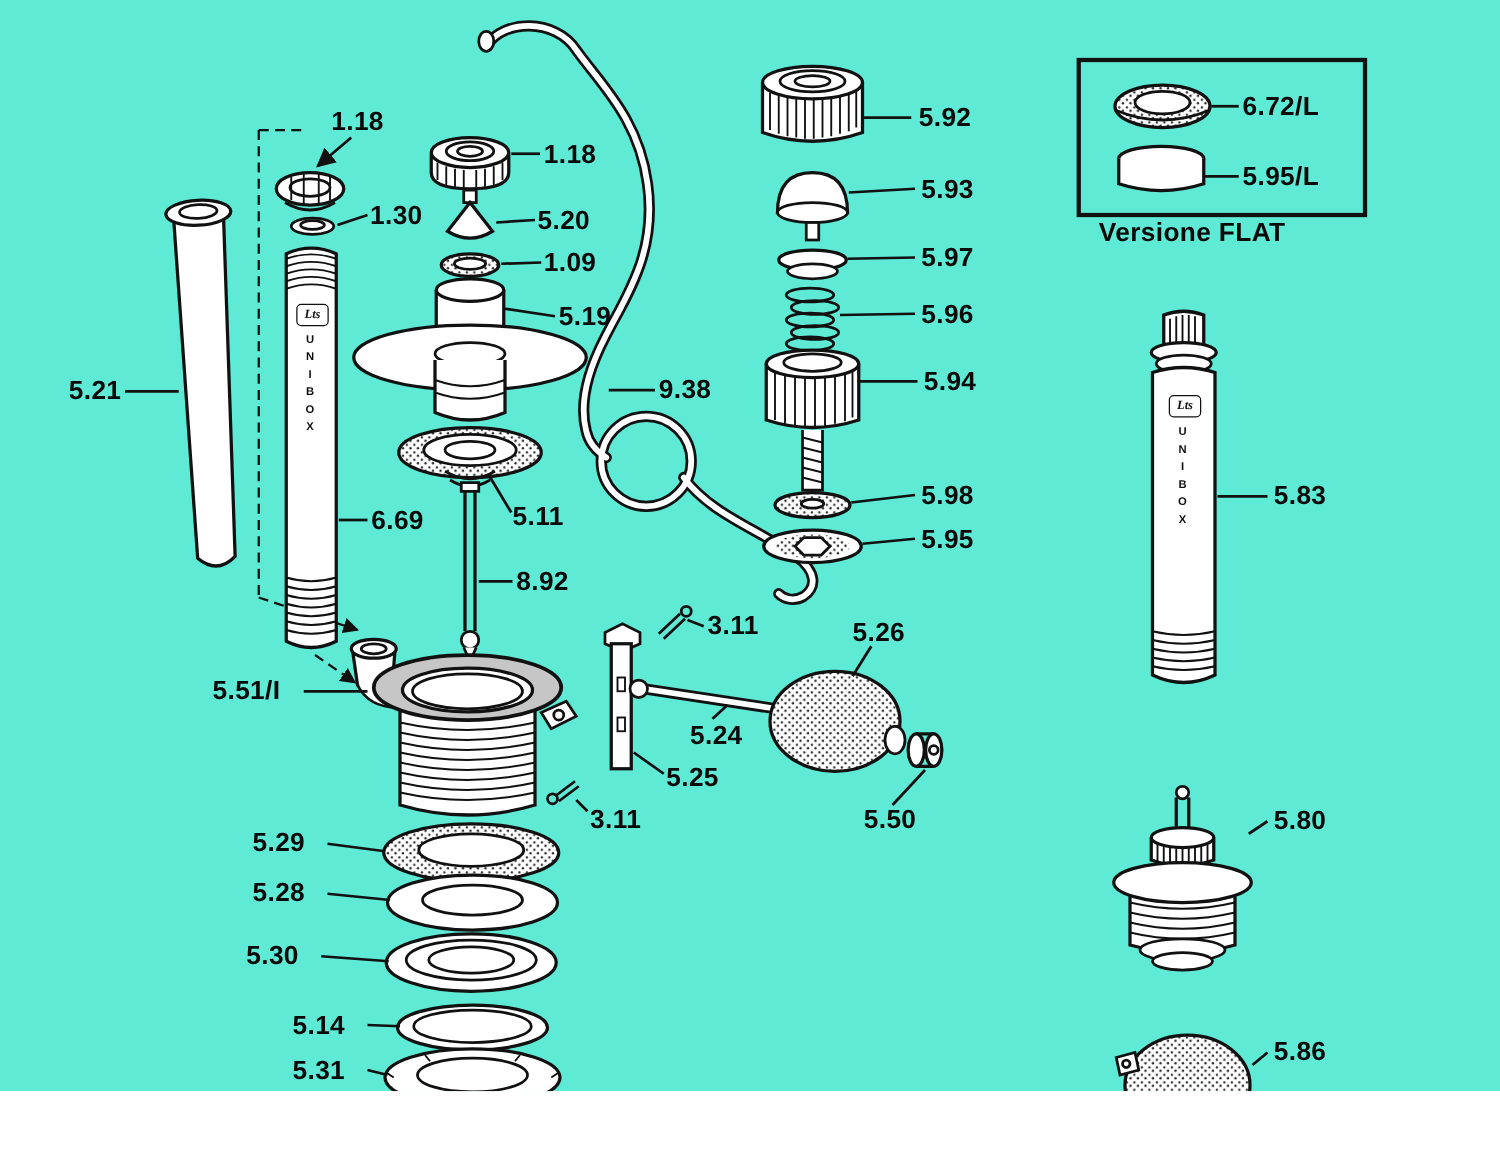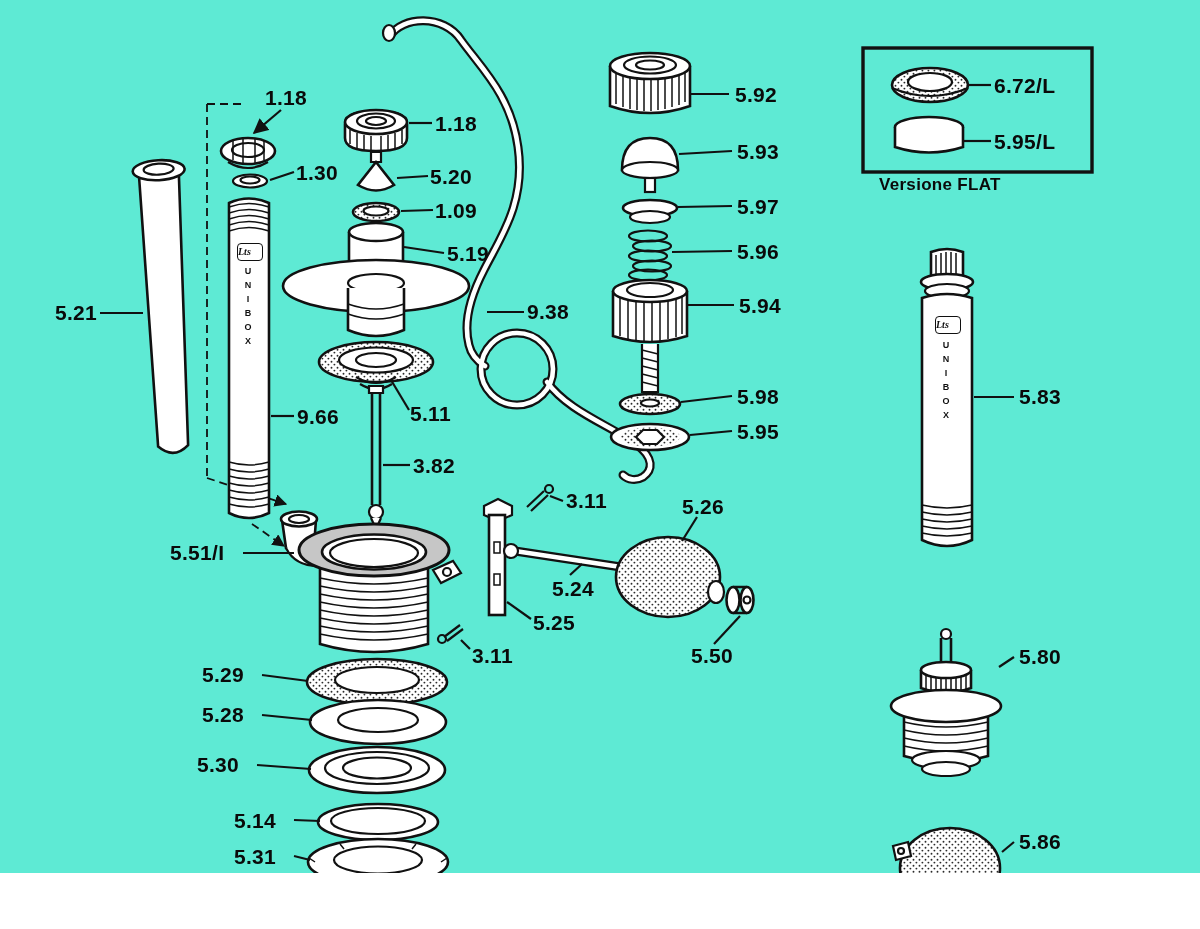--- a/index.html
+++ b/index.html
@@ -1,24 +1,24 @@
 <!DOCTYPE html>
 <html><head>
 <meta charset="utf-8">
 <style>
   html,body{margin:0;padding:0;background:#ffffff}
   .page{position:relative;width:1200px;height:873px;background:#5eead4;overflow:hidden;
         font-family:"Liberation Sans",sans-serif}
   .art{position:absolute;left:0;top:0}
   .lbl{position:absolute;font-weight:700;font-size:21px;color:#0a0a0a;
        letter-spacing:.3px;white-space:nowrap}
-  .lbl-small{font-size:17px}
+  .lbl-small{font-size:21px}
   .tube-logo{position:absolute;border:1.6px solid #101010;border-radius:4px;
        width:24px;height:16px;font:italic 700 10px/15px "Liberation Serif",serif;
-       text-align:left;color:#101010;background:#fff}
+       text-align:center;color:#101010;background:#fff}
   .tube-vert{position:absolute;writing-mode:vertical-rl;text-orientation:upright;
        font-weight:700;font-size:9px;letter-spacing:4px;color:#101010}
   
   .s2{stroke:#111;stroke-width:2.2;fill:none}
   .s25{stroke:#111;stroke-width:2.6;fill:none}
   .s3{stroke:#111;stroke-width:3.4;fill:none}
   .fw{fill:#fff;stroke:#111;stroke-width:2.6}
   .fw2{fill:#fff;stroke:#111;stroke-width:2.2}
   .fst{fill:url(#stip);stroke:#111;stroke-width:2.6}
   .thin{stroke:#111;stroke-width:1.5;fill:none}
@@ -315,23 +315,23 @@
   </svg>
 
   <div class="lbl" style="left:265px;top:86px">1.18</div>
   <div class="lbl" style="left:435px;top:112px">1.18</div>
   <div class="lbl" style="left:296px;top:161px">1.30</div>
   <div class="lbl" style="left:430px;top:165px">5.20</div>
   <div class="lbl" style="left:435px;top:199px">1.09</div>
   <div class="lbl" style="left:447px;top:242px">5.19</div>
   <div class="lbl" style="left:527px;top:300px">9.38</div>
   <div class="lbl" style="left:55px;top:301px">5.21</div>
-  <div class="lbl" style="left:297px;top:405px">9.66</div>
+  <div class="lbl" style="left:297px;top:405px">6.69</div>
   <div class="lbl" style="left:410px;top:402px">5.11</div>
-  <div class="lbl" style="left:413px;top:454px">3.82</div>
+  <div class="lbl" style="left:413px;top:454px">8.92</div>
   <div class="lbl" style="left:170px;top:541px">5.51/I</div>
   <div class="lbl" style="left:566px;top:489px">3.11</div>
   <div class="lbl" style="left:682px;top:495px">5.26</div>
   <div class="lbl" style="left:552px;top:577px">5.24</div>
   <div class="lbl" style="left:533px;top:611px">5.25</div>
   <div class="lbl" style="left:472px;top:644px">3.11</div>
   <div class="lbl" style="left:691px;top:644px">5.50</div>
   <div class="lbl" style="left:202px;top:663px">5.29</div>
   <div class="lbl" style="left:202px;top:703px">5.28</div>
   <div class="lbl" style="left:197px;top:753px">5.30</div>

